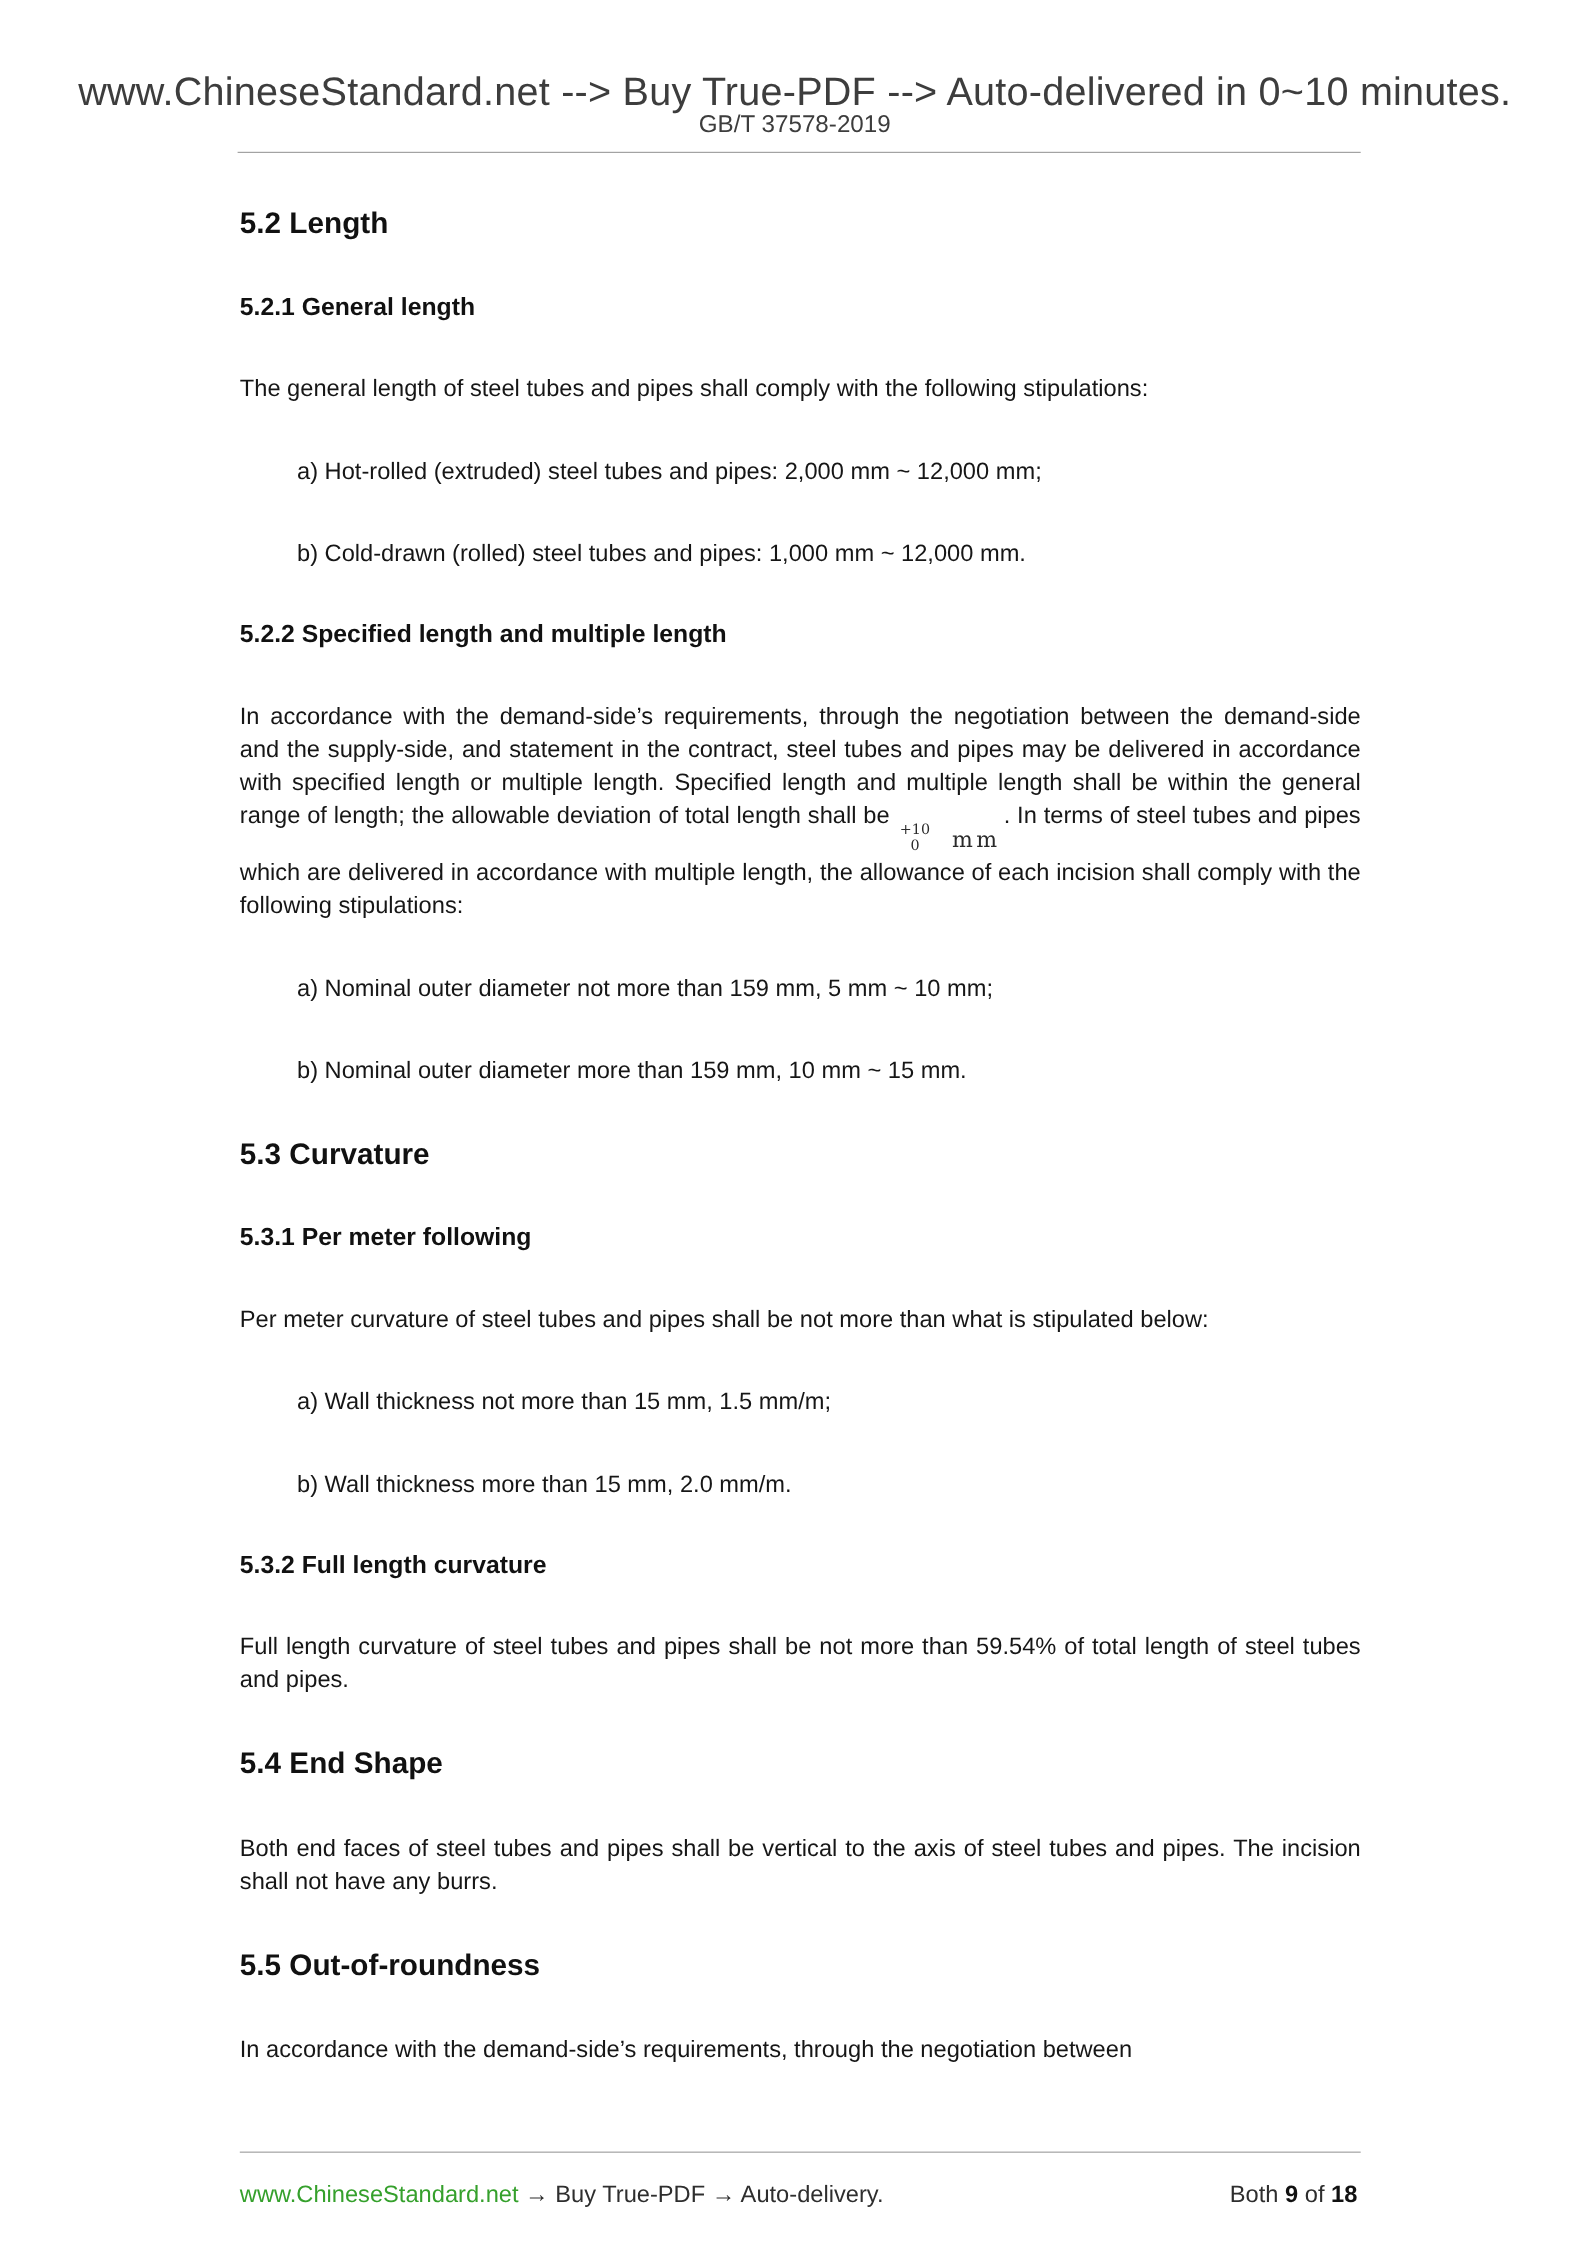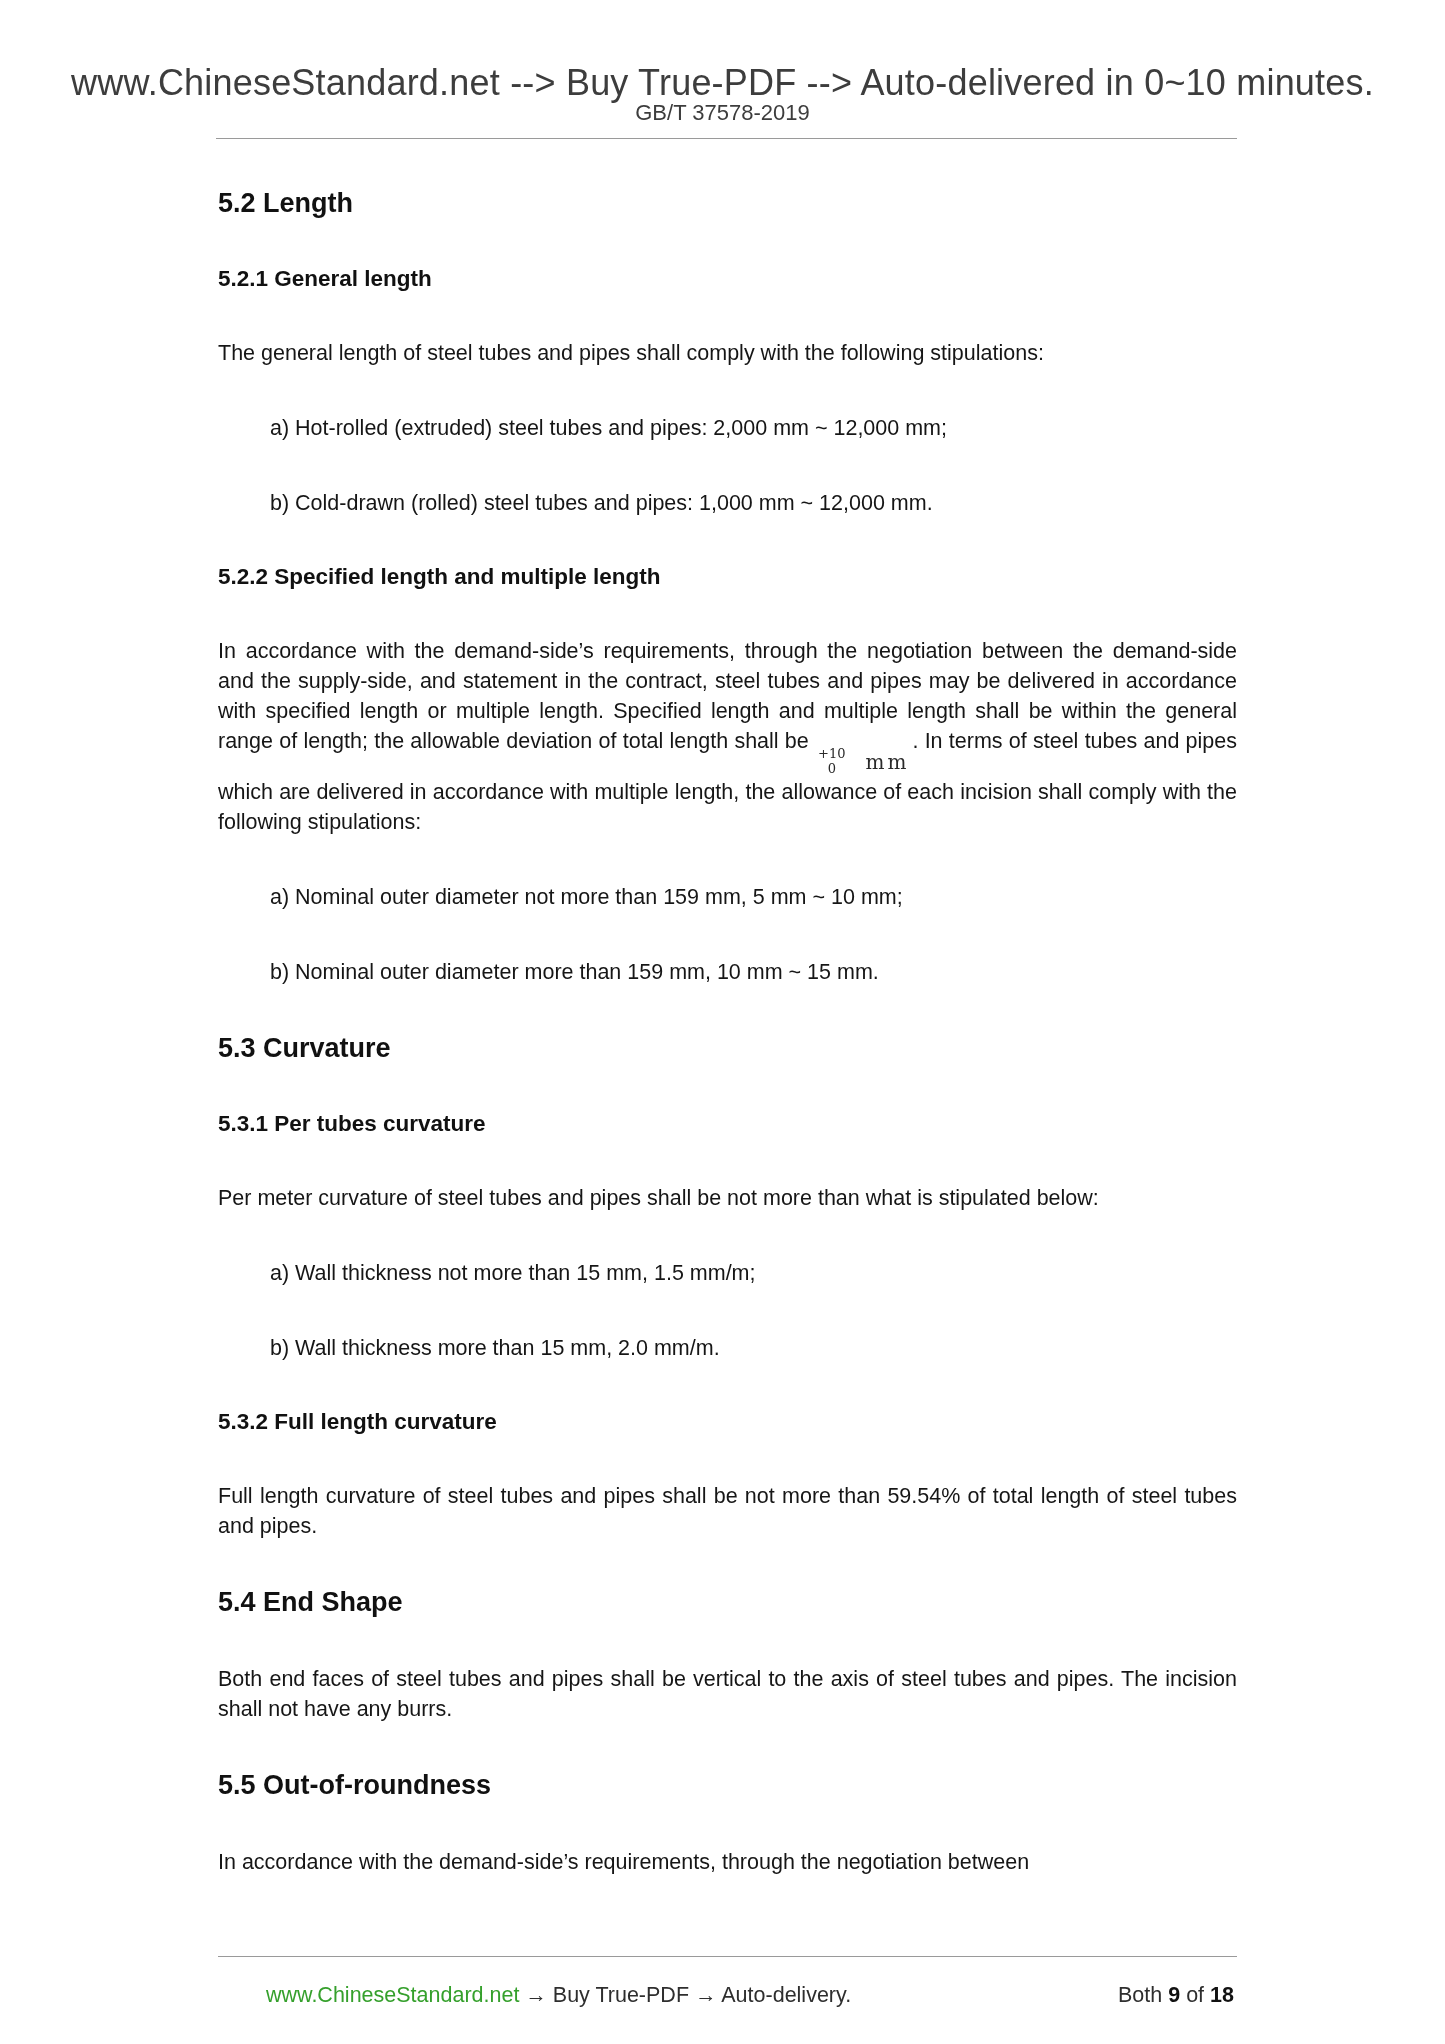--- a/index.html
+++ b/index.html
@@ -107,21 +107,20 @@
   }
   .footer-rule {
     margin: 0 0 26px 0;
   }
   .footer-row {
     display: flex;
     justify-content: space-between;
     align-items: baseline;
     font-size: 21.5px;
     color: #2e2e2e;
-    margin-left: 48px;
   }
   .footer-left { white-space: nowrap; }
   .footer-link {
     color: #35a02c;
     text-decoration: none;
     cursor: pointer;
   }
   .footer-tail { color: #2e2e2e; }
   .footer-right span { margin: 0 3px; }
   .footer-right strong { font-weight: 700; color: #111; margin: 0 3px; }
@@ -152,21 +151,21 @@
             <span class="tol-sup">+10</span>
             <span class="tol-sub">0</span>
           </span>
           <span class="tol-unit">mm</span>
         </span><span>. In terms of steel tubes and pipes which are delivered in accordance with multiple length, the allowance of each incision shall comply with the following stipulations:</span></p>
     <p class="list-item">a) Nominal outer diameter not more than 159 mm, 5 mm ~ 10 mm;</p>
     <p class="list-item">b) Nominal outer diameter more than 159 mm, 10 mm ~ 15 mm.</p>
 
     <h2 class="sec">5.3 Curvature</h2>
 
-    <h3 class="subsec">5.3.1 Per tubes curvature</h3>
+    <h3 class="subsec">5.3.1 Per meter following</h3>
     <p class="body-para">Per meter curvature of steel tubes and pipes shall be not more than what is stipulated below:</p>
     <p class="list-item">a) Wall thickness not more than 15 mm, 1.5 mm/m;</p>
     <p class="list-item">b) Wall thickness more than 15 mm, 2.0 mm/m.</p>
 
     <h3 class="subsec">5.3.2 Full length curvature</h3>
     <p class="body-para">Full length curvature of steel tubes and pipes shall be not more than 59.54% of total length of steel tubes and pipes.</p>
 
     <h2 class="sec">5.4 End Shape</h2>
     <p class="body-para">Both end faces of steel tubes and pipes shall be vertical to the axis of steel tubes and pipes. The incision shall not have any burrs.</p>
 

